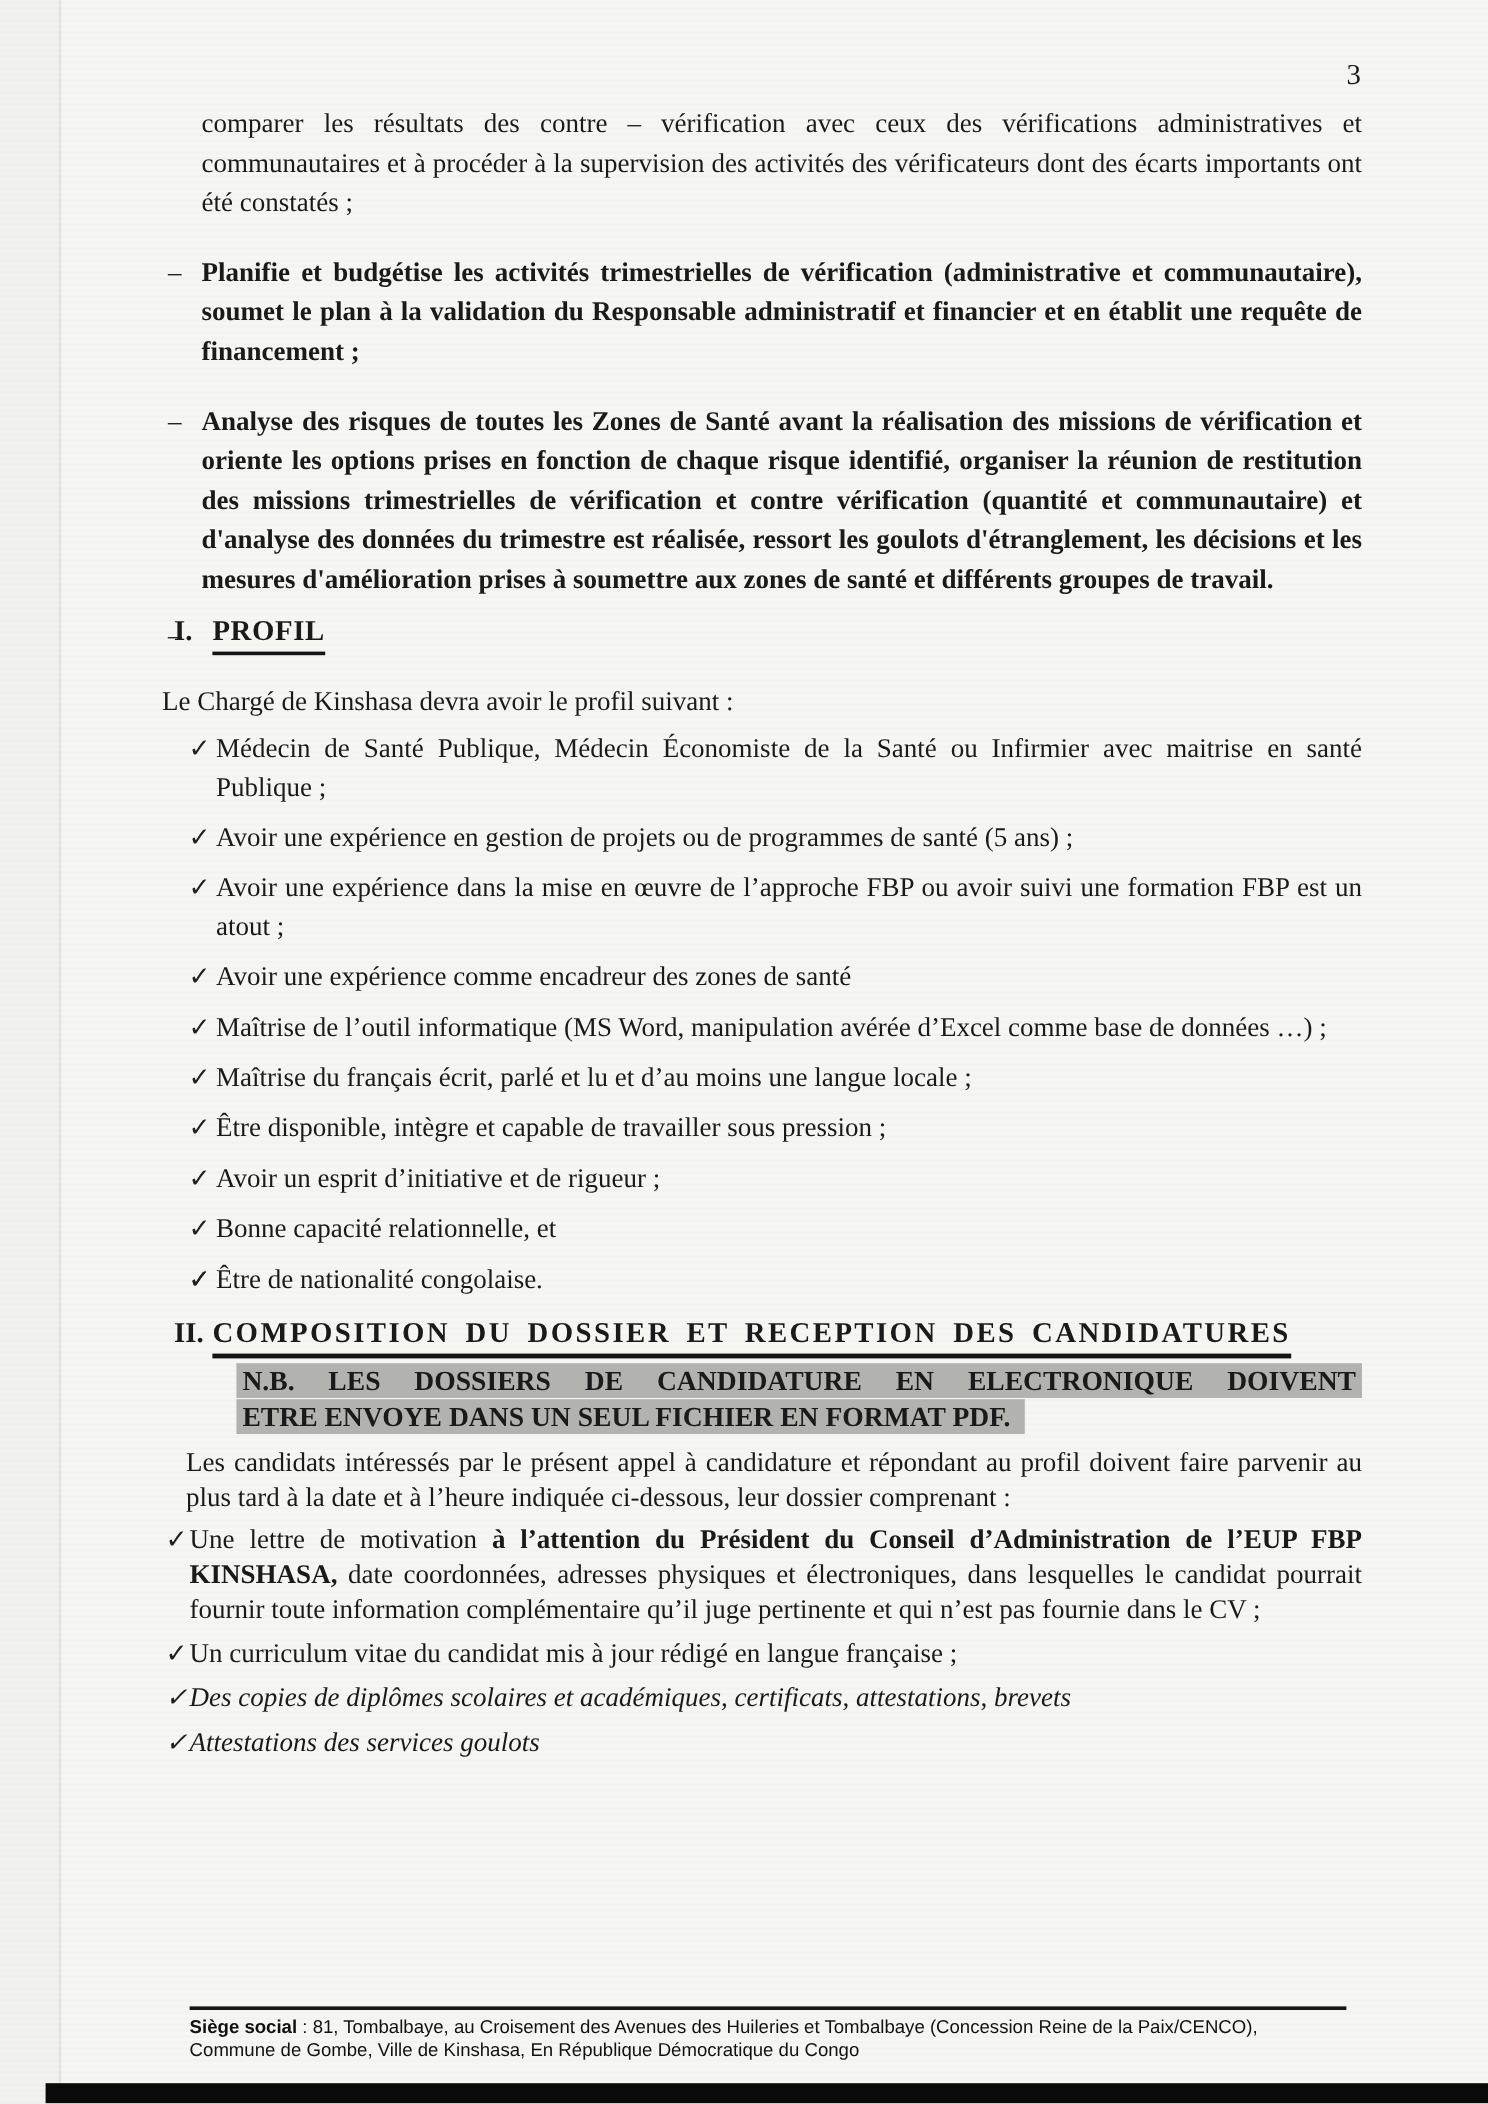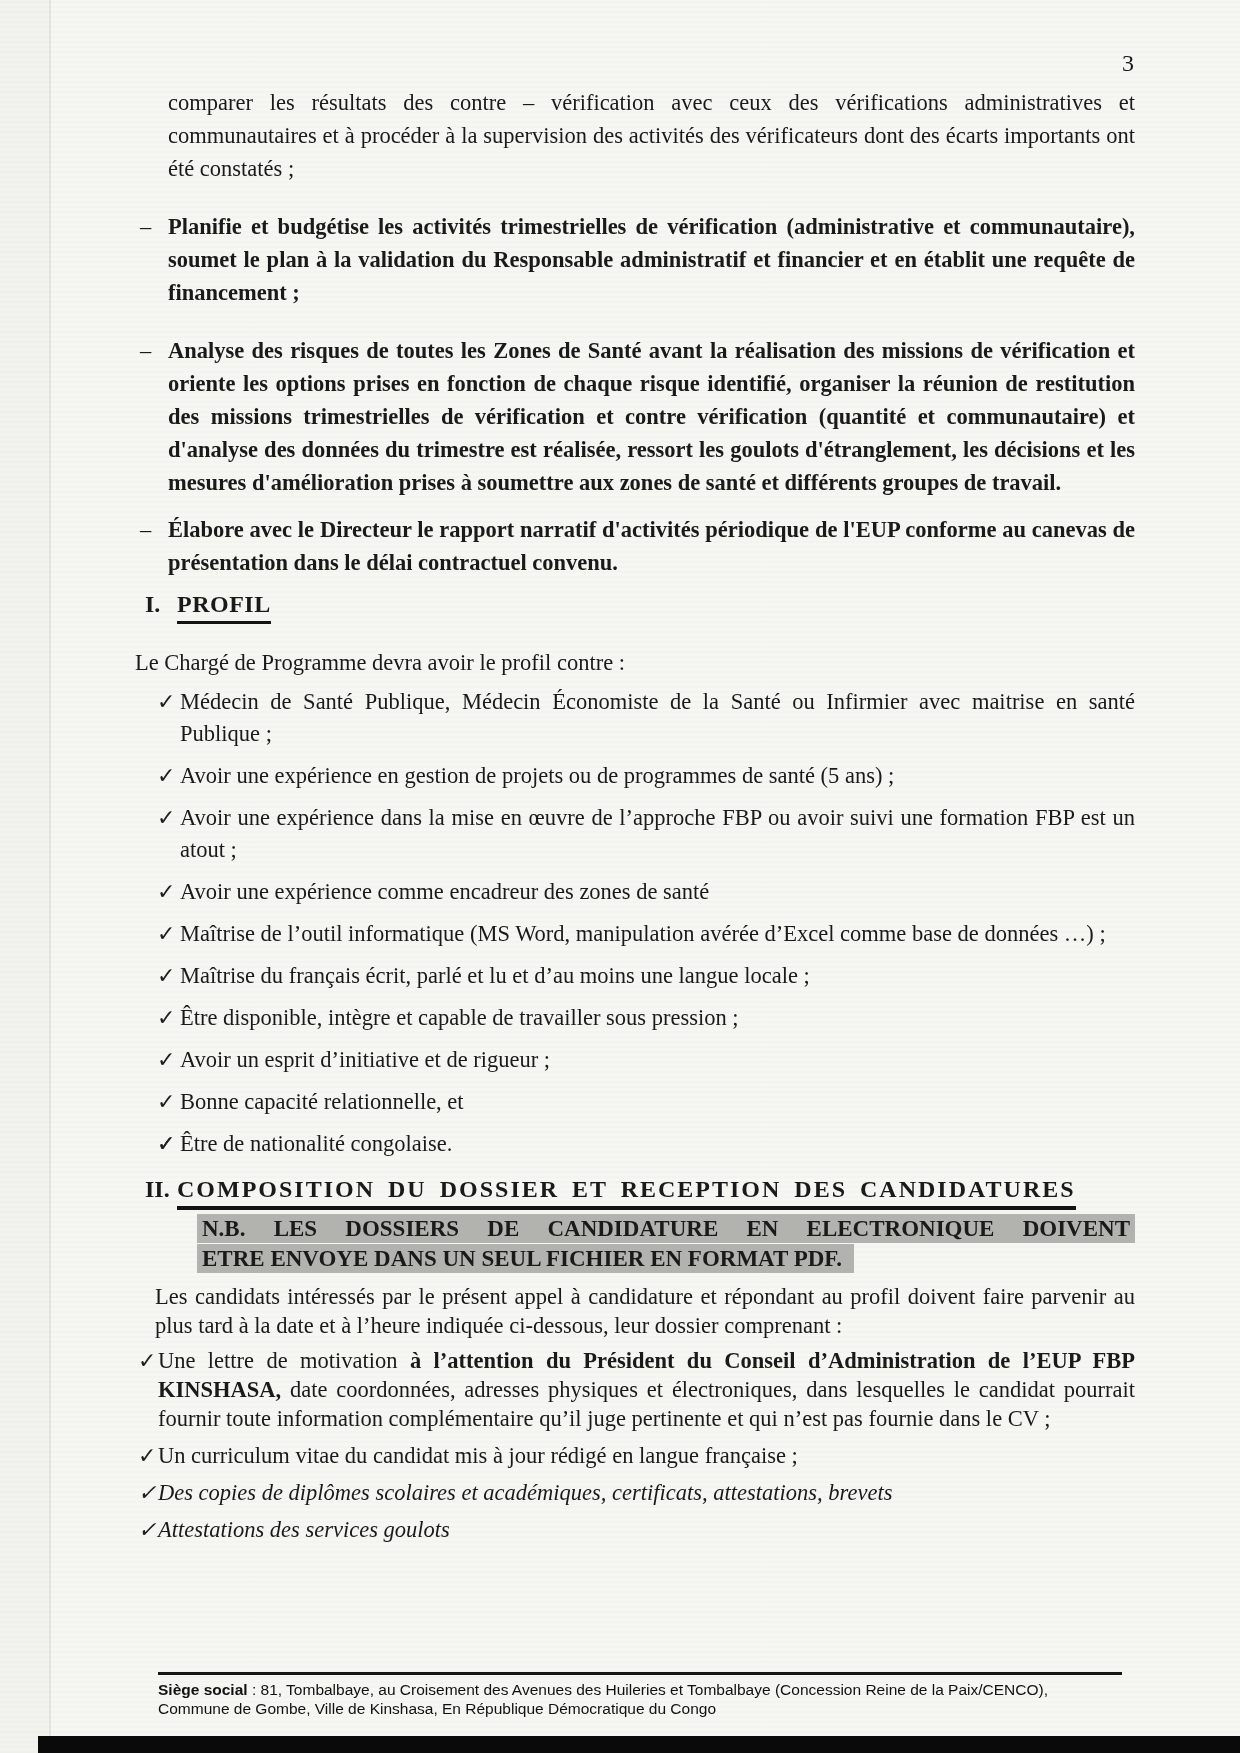--- a/index.html
+++ b/index.html
@@ -82,29 +82,28 @@
     <div class="dash-item">
       <span class="marker">–</span>
       <span>Planifie et budgétise les activités trimestrielles de vérification (administrative et communautaire), soumet le plan à la validation du Responsable administratif et financier et en établit une requête de financement ;</span>
     </div>
     <div class="dash-item">
       <span class="marker">–</span>
       <span>Analyse des risques de toutes les Zones de Santé avant la réalisation des missions de vérification et oriente les options prises en fonction de chaque risque identifié, organiser la réunion de restitution des missions trimestrielles de vérification et contre vérification (quantité et communautaire) et d'analyse des données du trimestre est réalisée, ressort les goulots d'étranglement, les décisions et les mesures d'amélioration prises à soumettre aux zones de santé et différents groupes de travail.</span>
     </div>
     <div class="dash-item tight">
       <span class="marker">–</span>
-      <span>Élabore avec le Directeur le rapport narratif d'activités périodique de l'EUP conforme au canevas de présentation dans le délai contractuel convenu.</span>
     </div>
 
     <div class="sec-heading heading-profil">
       <span class="numeral">I.</span>
       <span class="title">PROFIL</span>
     </div>
 
-    <p class="lead">Le Chargé de Programme devra avoir le profil contre :</p>
+    <p class="lead">Le Chargé de Kinshasa devra avoir le profil suivant :</p>
 
     <div class="check-list">
       <div class="check-item">
         <span class="marker">✓</span>
         <span>Médecin de Santé Publique, Médecin Économiste de la Santé ou Infirmier avec maitrise en santé Publique ;</span>
       </div>
       <div class="check-item">
         <span class="marker">✓</span>
         <span>Avoir une expérience en gestion de projets ou de programmes de santé (5 ans) ;</span>
       </div>

